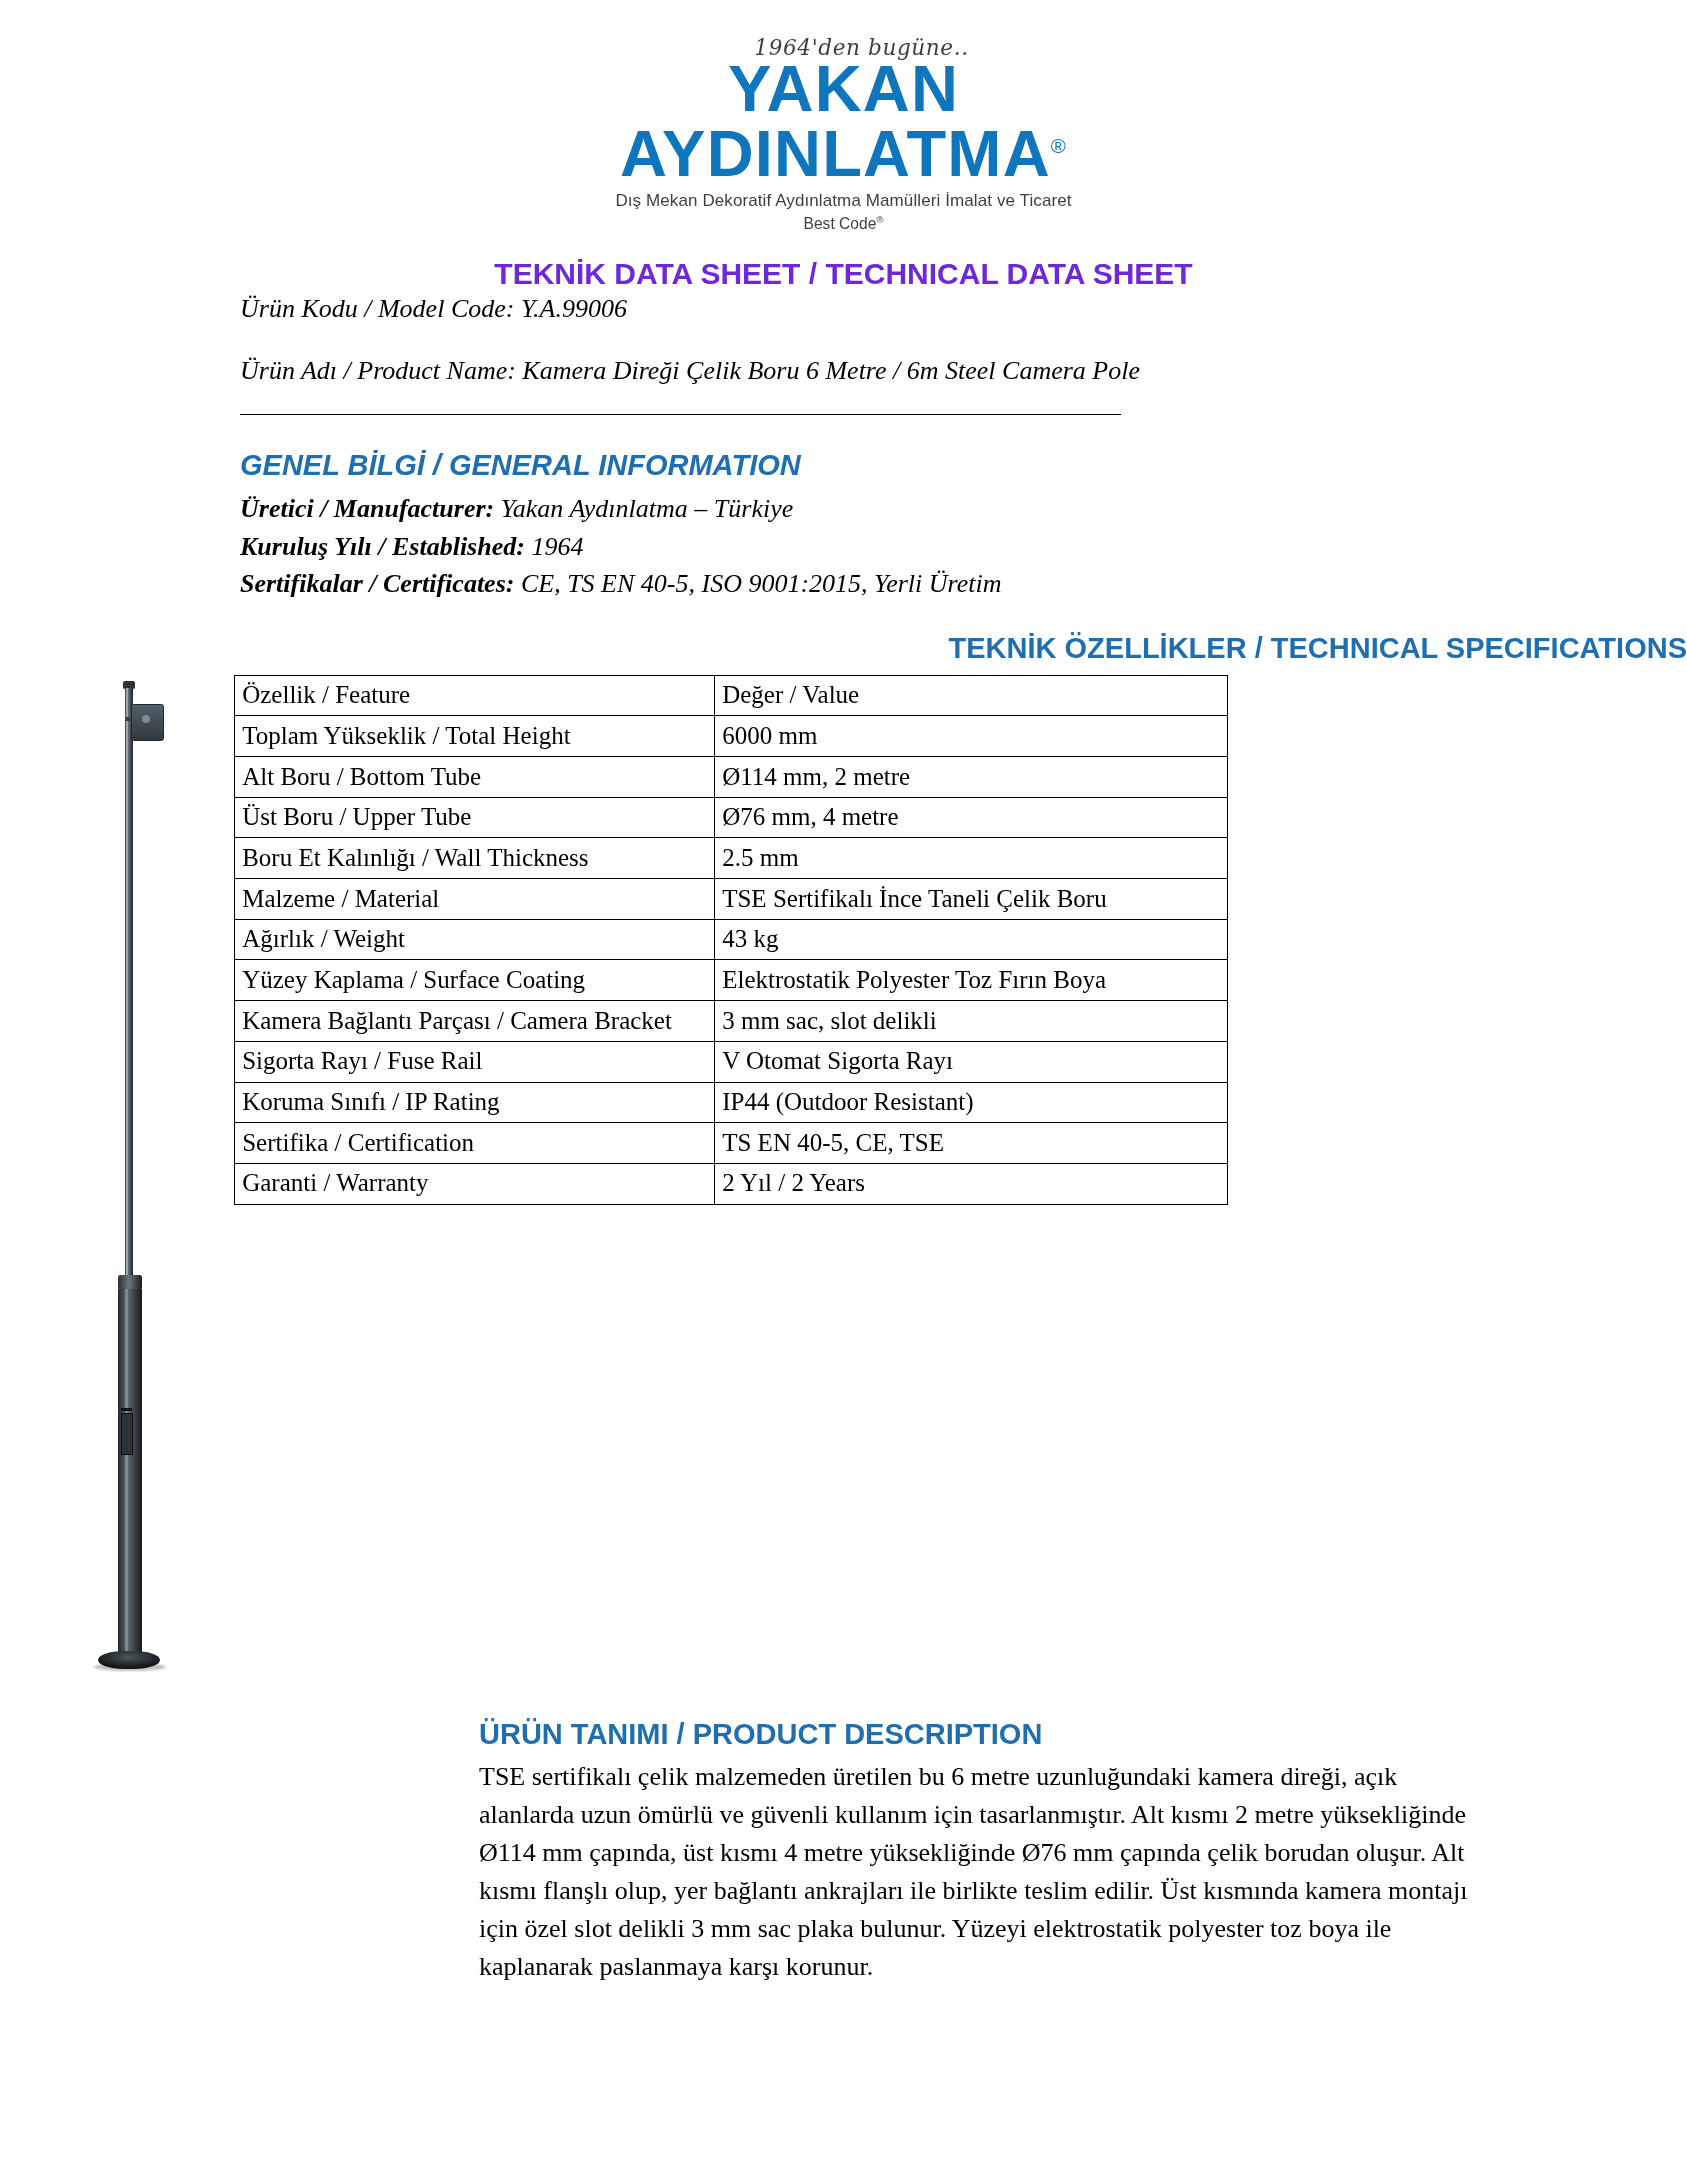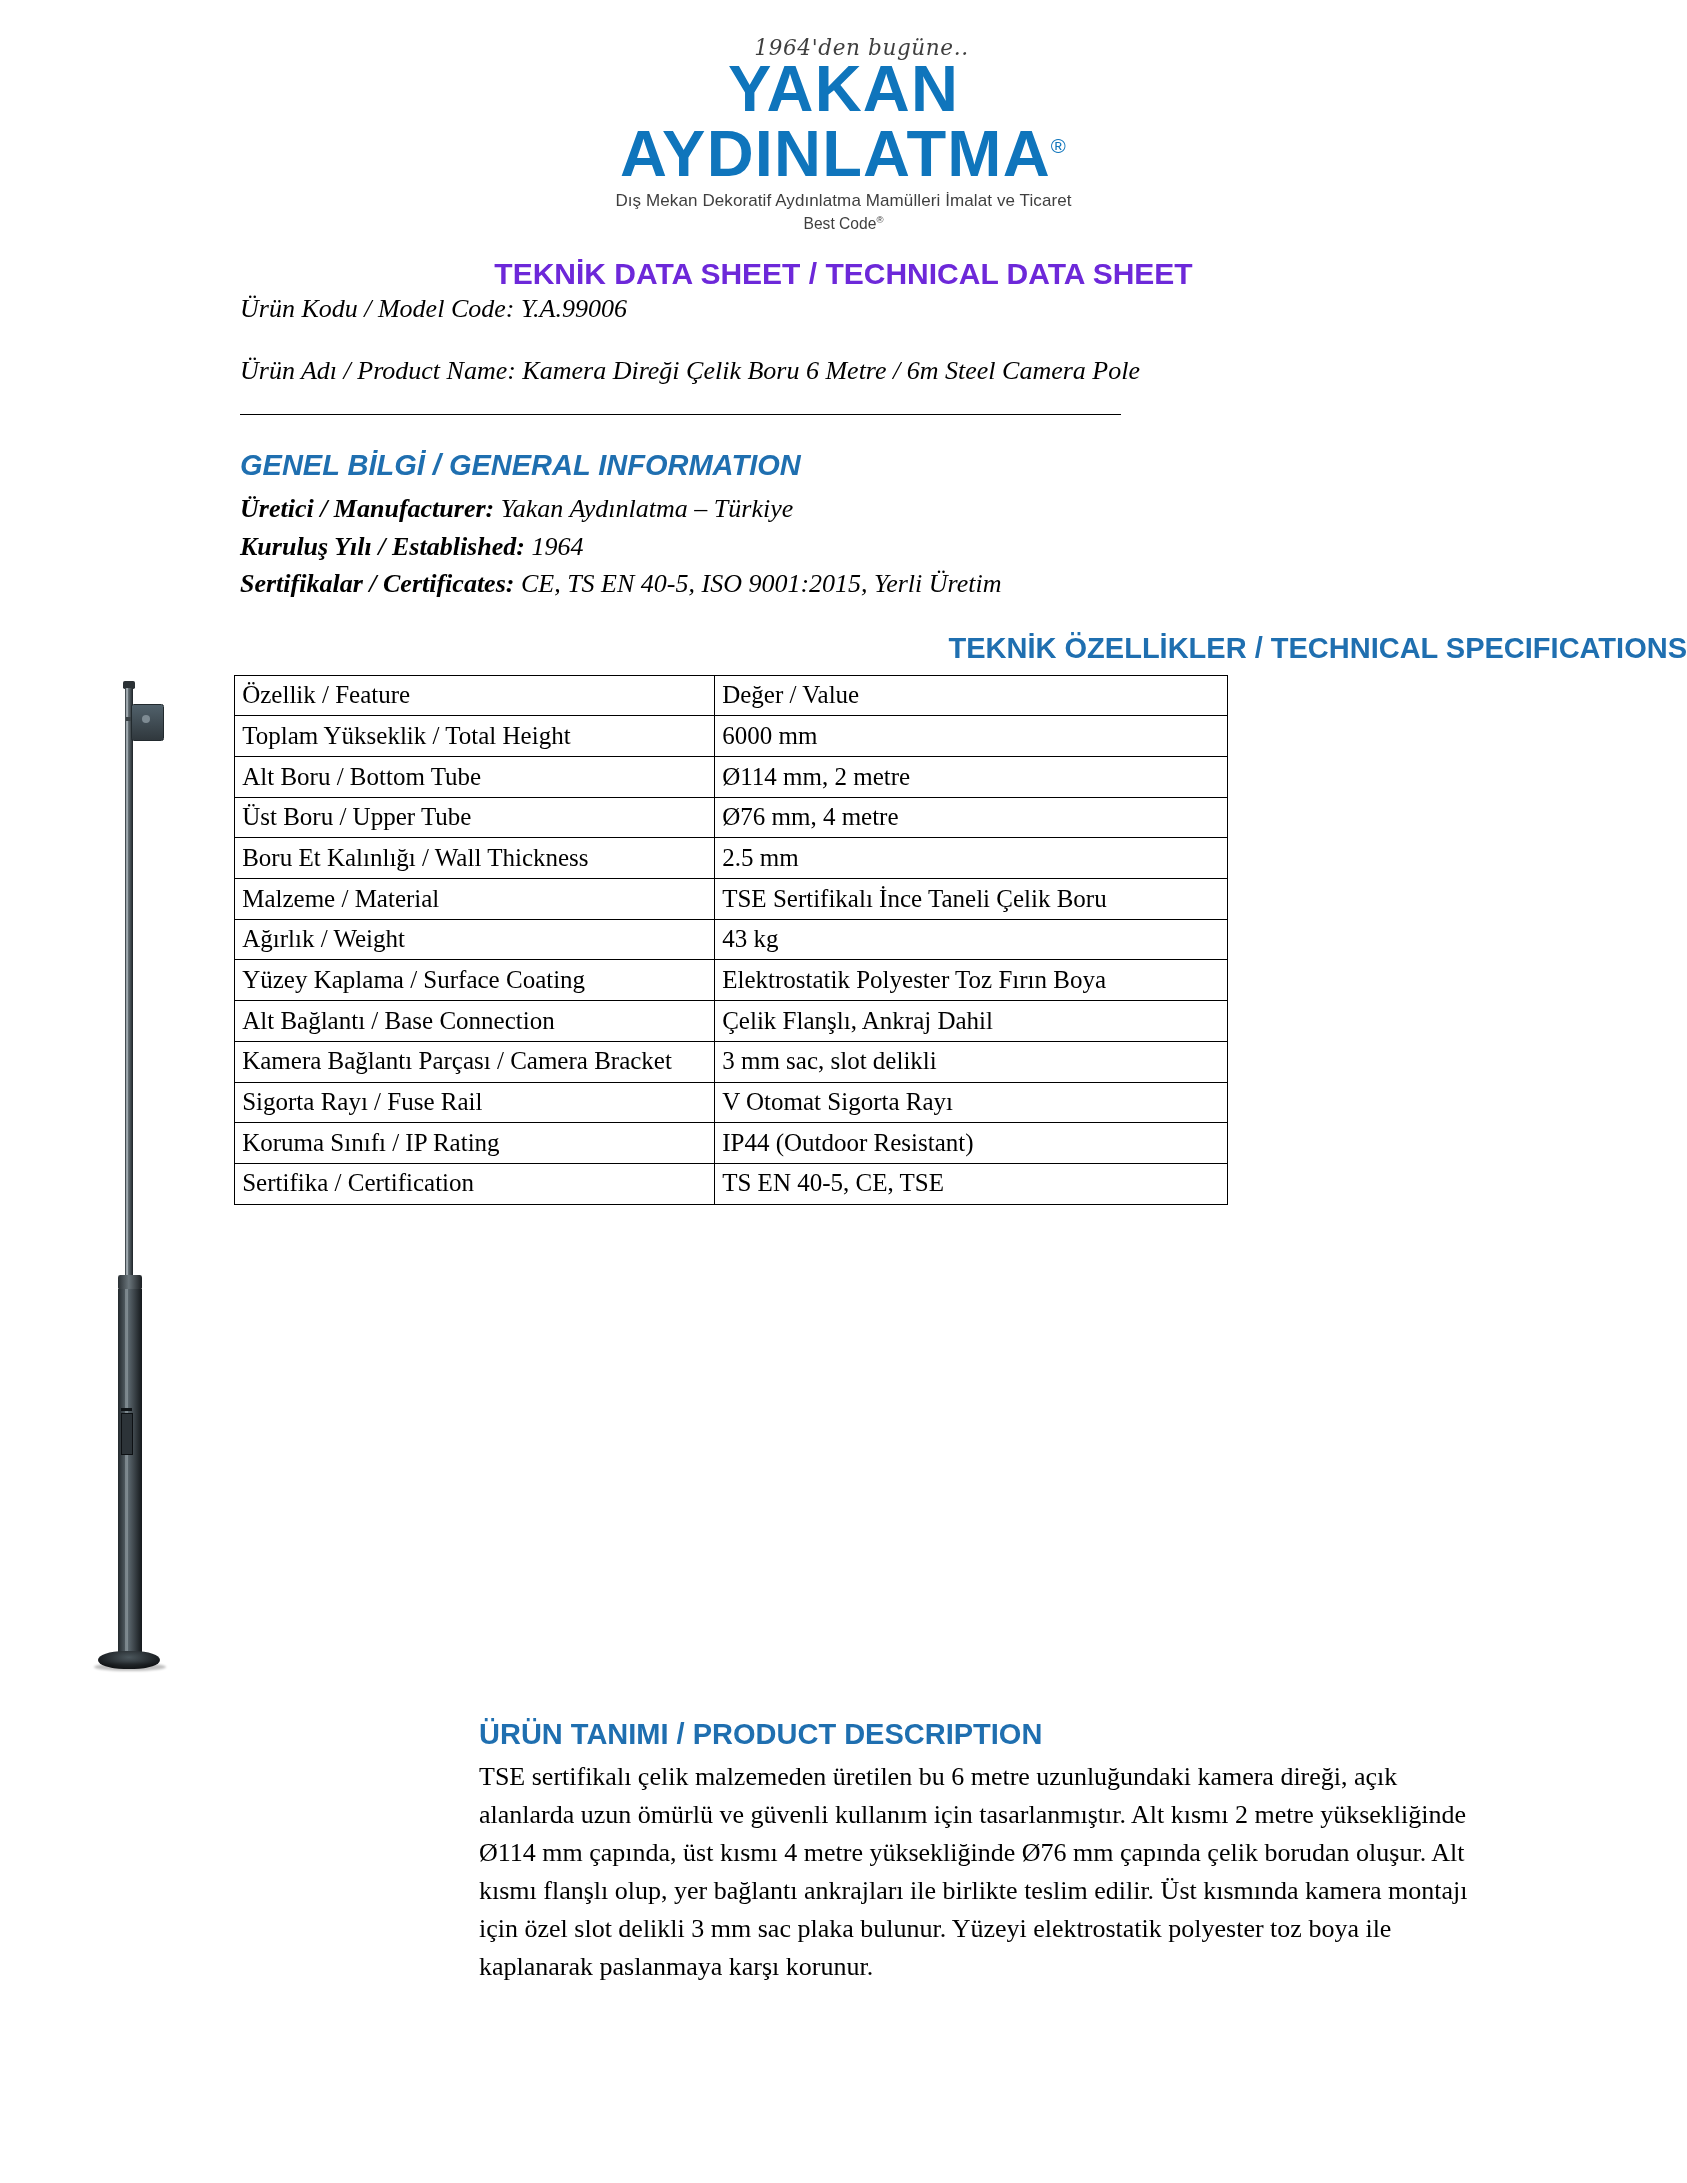--- a/index.html
+++ b/index.html
@@ -401,38 +401,38 @@
           </tr>
           <tr>
             <td>Ağırlık / Weight</td>
             <td>43 kg</td>
           </tr>
           <tr>
             <td>Yüzey Kaplama / Surface Coating</td>
             <td>Elektrostatik Polyester Toz Fırın Boya</td>
           </tr>
           <tr>
-            <td>Alt Bağlantı / Base Connection</td>
-            <td>Çelik Flanşlı, Ankraj Dahil</td>
-          </tr>
-          <tr>
             <td>Kamera Bağlantı Parçası / Camera Bracket</td>
             <td>3 mm sac, slot delikli</td>
           </tr>
           <tr>
             <td>Sigorta Rayı / Fuse Rail</td>
             <td>V Otomat Sigorta Rayı</td>
           </tr>
           <tr>
             <td>Koruma Sınıfı / IP Rating</td>
             <td>IP44 (Outdoor Resistant)</td>
           </tr>
           <tr>
             <td>Sertifika / Certification</td>
             <td>TS EN 40-5, CE, TSE</td>
+          </tr>
+          <tr>
+            <td>Garanti / Warranty</td>
+            <td>2 Yıl / 2 Years</td>
           </tr>
         </tbody>
       </table>
     </div>
   </div>
 
   <div class="desc-wrap">
     <div class="desc-head">ÜRÜN TANIMI / PRODUCT DESCRIPTION</div>
     <div class="desc-body">TSE sertifikalı çelik malzemeden üretilen bu 6 metre uzunluğundaki kamera direği, açık alanlarda uzun ömürlü ve güvenli kullanım için tasarlanmıştır. Alt kısmı 2 metre yüksekliğinde Ø114 mm çapında, üst kısmı 4 metre yüksekliğinde Ø76 mm çapında çelik borudan oluşur. Alt kısmı flanşlı olup, yer bağlantı ankrajları ile birlikte teslim edilir. Üst kısmında kamera montajı için özel slot delikli 3 mm sac plaka bulunur. Yüzeyi elektrostatik polyester toz boya ile kaplanarak paslanmaya karşı korunur.</div>
   </div>

